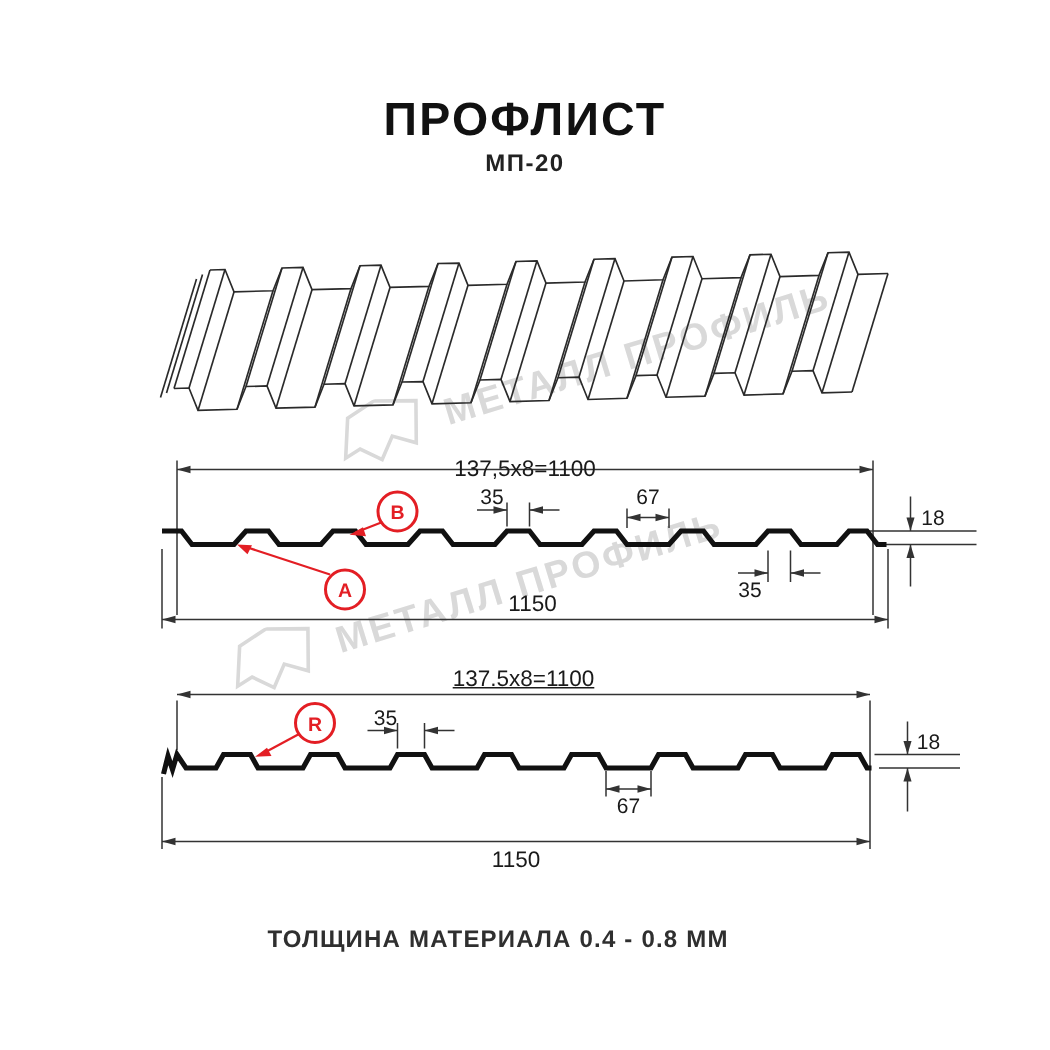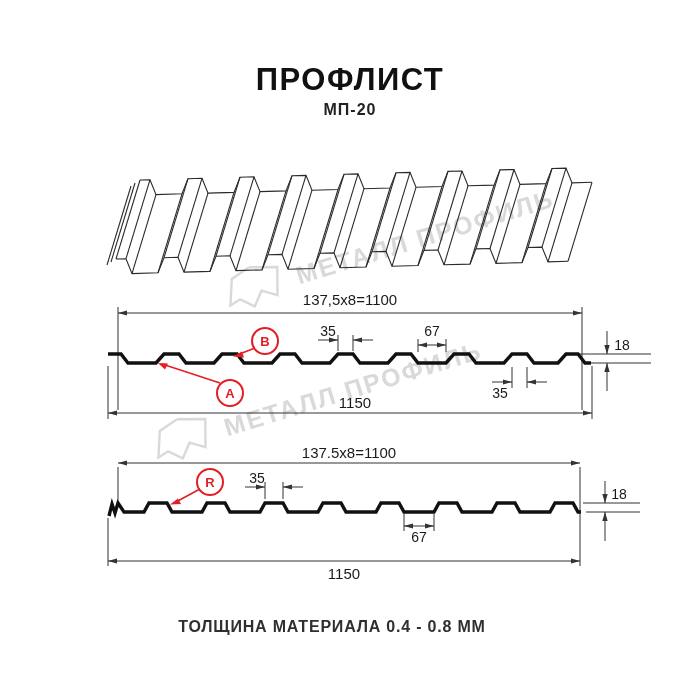--- a/index.html
+++ b/index.html
@@ -167,28 +167,28 @@
   <div class="abs red-circle" style="left:216px;top:379px;">
     <span>A</span>
   </div>
   <div class="abs red-circle" style="left:251px;top:327px;">
     <span>B</span>
   </div>
   <div class="abs red-circle" style="left:196px;top:468px;">
     <span>R</span>
   </div>
 
-  <div class="abs ctr dim-lg" style="left:350px;top:291px;">137,5x8=1100</div>
+  <div class="abs ctr dim-lg" style="left:350px;top:304px;">137,5x8=1100</div>
   <div class="abs ctr dim" style="left:328px;top:323px;">35</div>
   <div class="abs ctr dim" style="left:432px;top:323px;">67</div>
   <div class="abs ctr dim" style="left:622px;top:337px;">18</div>
   <div class="abs ctr dim" style="left:500px;top:385px;">35</div>
   <div class="abs ctr dim-lg" style="left:355px;top:394px;">1150</div>
 
-  <div class="abs ctr dim-lg" style="left:349px;top:444px;">137.5x8=1100</div>
+  <div class="abs ctr dim-lg" style="left:349px;top:444px;text-decoration:underline;">137.5x8=1100</div>
   <div class="abs ctr dim" style="left:257px;top:470px;">35</div>
   <div class="abs ctr dim" style="left:619px;top:486px;">18</div>
   <div class="abs ctr dim" style="left:419px;top:529px;">67</div>
   <div class="abs ctr dim-lg" style="left:344px;top:565px;">1150</div>
 
   <div class="abs ctr footer-text" style="left:332px;top:618px;">ТОЛЩИНА МАТЕРИАЛА 0.4 - 0.8 ММ</div>
 
 </div>
 
 </body></html>

